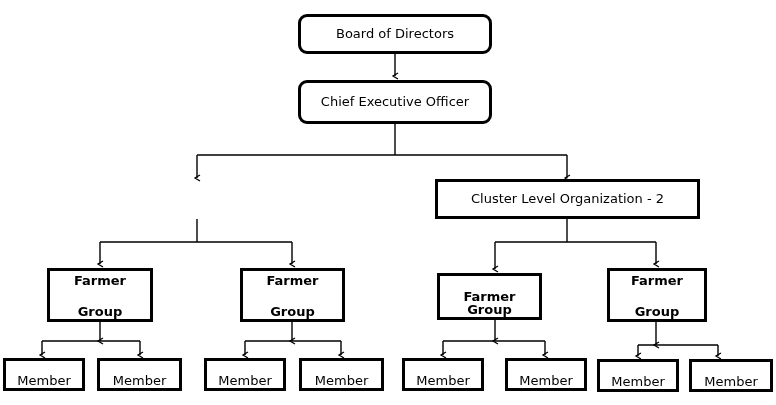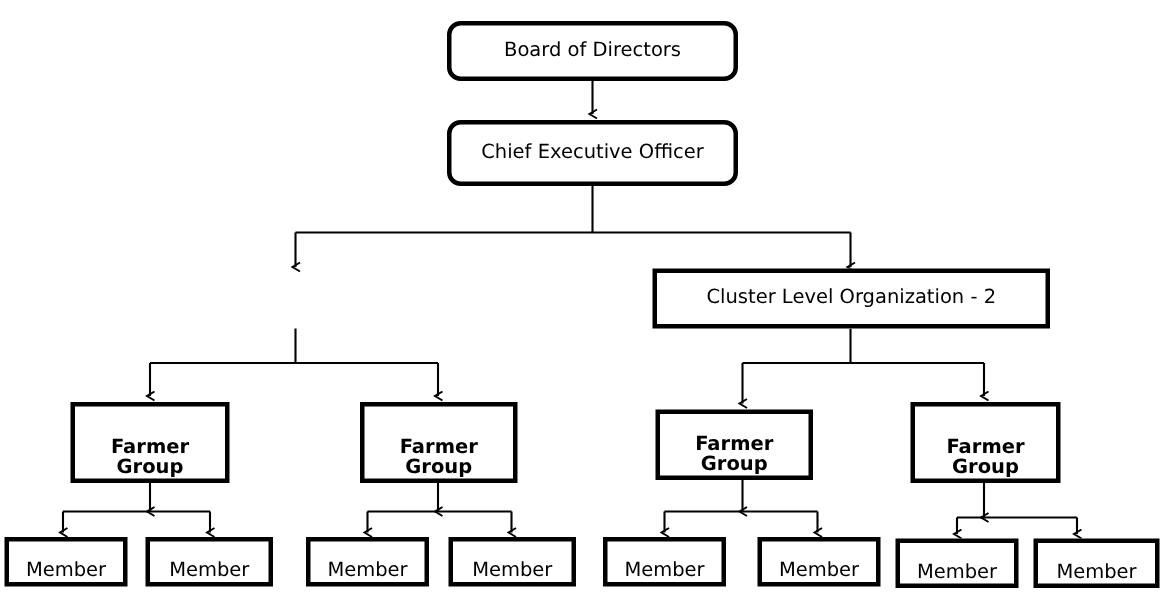--- a/index.html
+++ b/index.html
@@ -34,21 +34,21 @@
   .node.rounded {
     border-radius: 9px;
   }
   .node .label {
     display: block;
     width: 100%;
     line-height: 1.05;
   }
   .node .label .l2 {
     display: block;
-    margin-top: 0;
+    margin-top: 18px;
   }
   .t-top {
     font-size: 13px;
   }
   .t-cluster {
     font-size: 13px;
   }
   .t-group {
     font-size: 13px;
   }

